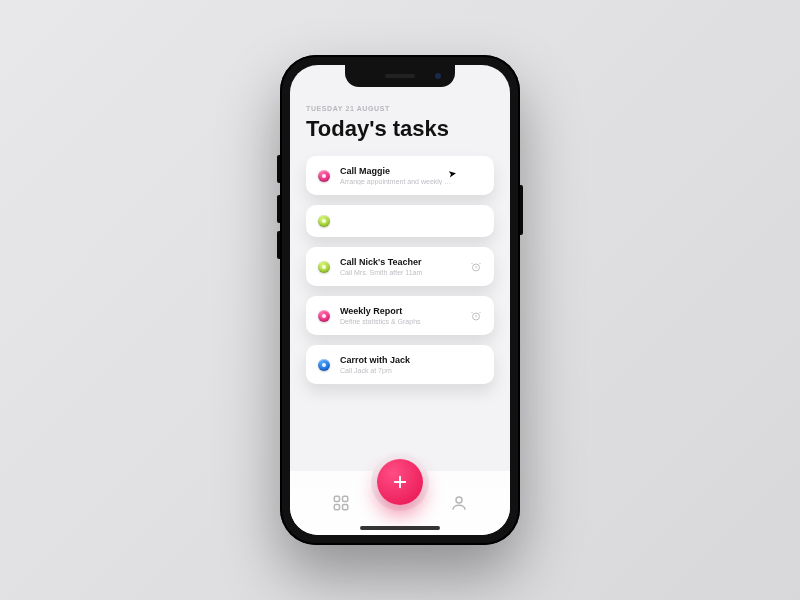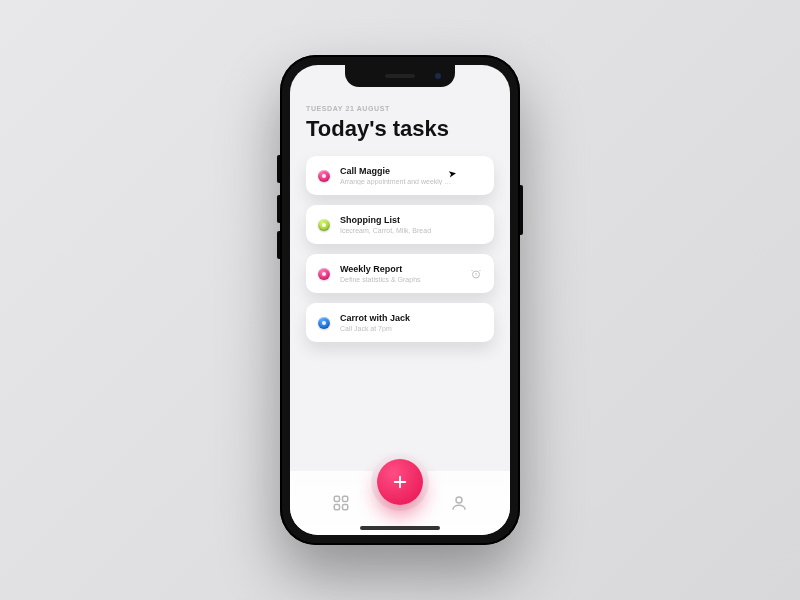--- a/index.html
+++ b/index.html
@@ -217,26 +217,33 @@
           <span class="dot pink"></span>
           <div class="task-text">
             <div class="task-title">Call Maggie</div>
             <div class="task-sub">Arrange appointment and weekly …</div>
           </div>
           <span class="cursor">➤</span>
         </div>
 
         <div class="task">
           <span class="dot green"></span>
-          <div class="task-text">
-            <div class="task-title">Shopping List</div>
-            <div class="task-sub">Icecream, Carrot, Milk, Bread</div>
-          </div>
-        </div>
-
+        </div>
+
+        <div class="task">
+          <span class="dot green"></span>
+          <div class="task-text">
+            <div class="task-title">Call Nick's Teacher</div>
+            <div class="task-sub">Call Mrs. Smith after 11am</div>
+          </div>
+          <svg class="alarm" viewBox="0 0 24 24" fill="none" stroke="#000" stroke-width="2">
+            <circle cx="12" cy="13" r="7"></circle>
+              <path d="M12 10v3l2 2M5 4l-2 2M19 4l2 2"></path>
+          </svg>
+        </div>
 
         <div class="task">
           <span class="dot pink"></span>
           <div class="task-text">
             <div class="task-title">Weekly Report</div>
             <div class="task-sub">Define statistics &amp; Graphs</div>
           </div>
           <svg class="alarm" viewBox="0 0 24 24" fill="none" stroke="#000" stroke-width="2">
             <circle cx="12" cy="13" r="7"></circle>
               <path d="M12 10v3l2 2M5 4l-2 2M19 4l2 2"></path>

